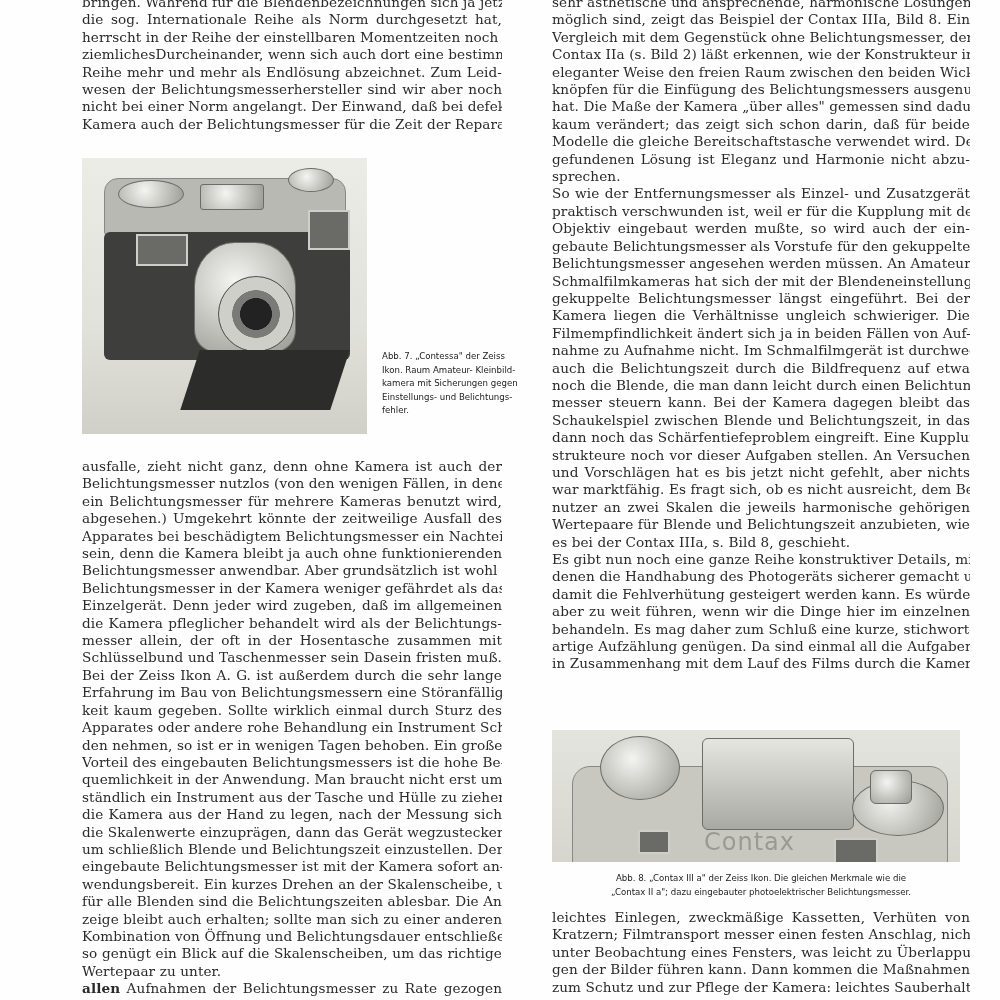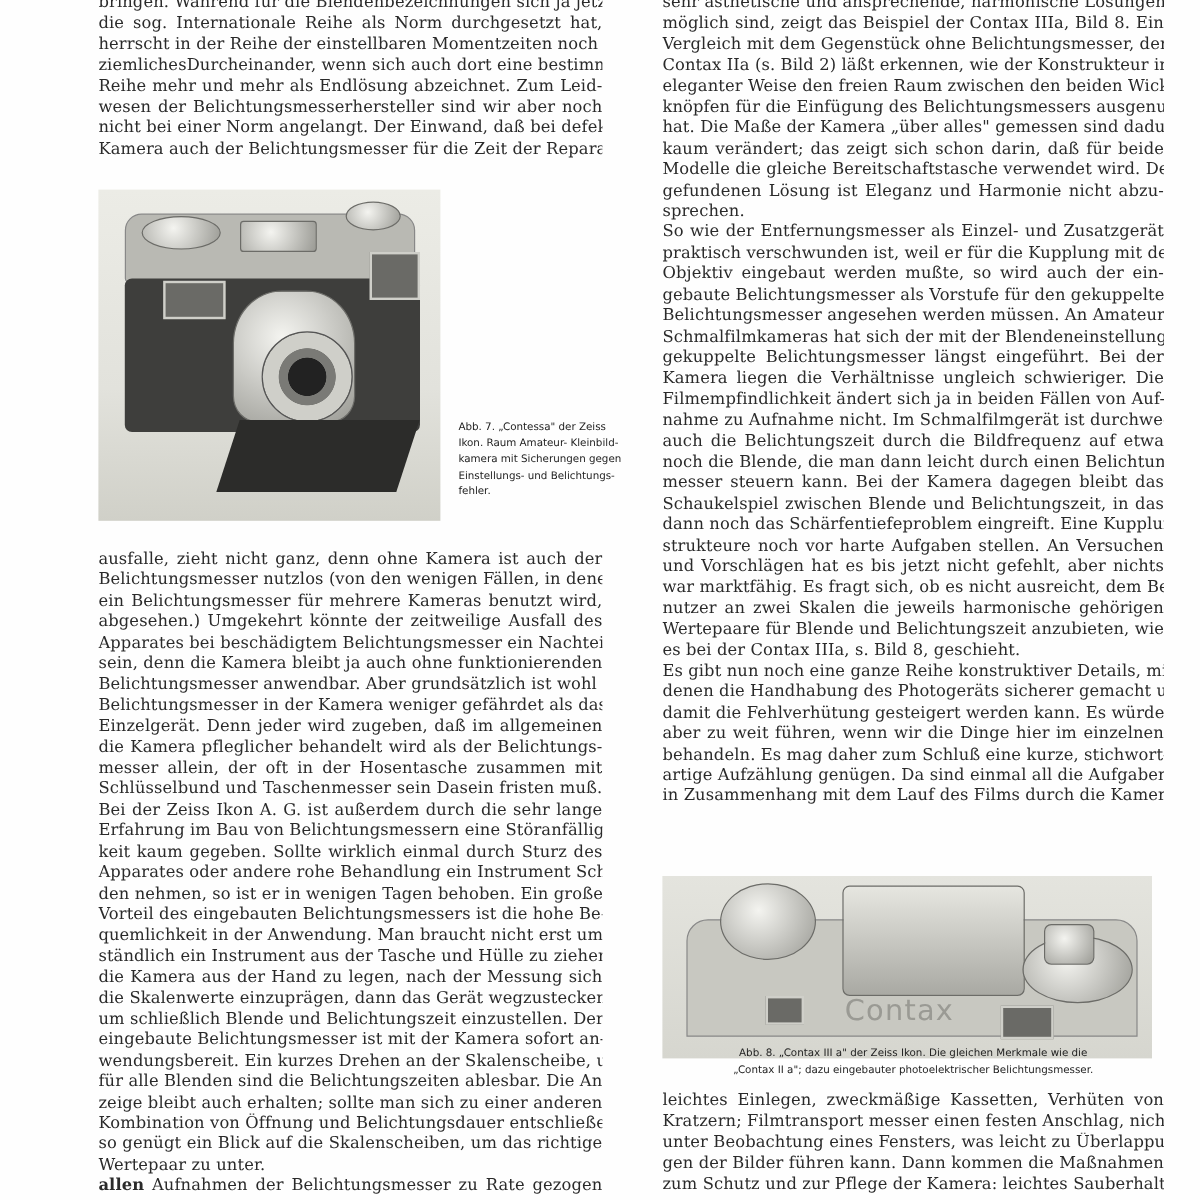--- a/index.html
+++ b/index.html
@@ -7,21 +7,21 @@
          font-family:"DejaVu Serif", serif; color:#2a2a2a; }
   .col { position:absolute; font-size:13.6px; line-height:17.4px; text-align:justify; letter-spacing:0.1px; }
   .line { display:block; text-align:justify; text-align-last:justify; white-space:nowrap; overflow:hidden; }
   .line.last { text-align-last:left; }
   #col-left-top { left:82px; top:-6px; width:420px; }
   #col-left-bottom { left:82px; top:458px; width:420px; }
   #col-right-top { left:552px; top:-6px; width:418px; }
   #col-right-bottom { left:552px; top:909px; width:418px; }
   .figure { position:absolute; background:#d8d8d2; overflow:hidden; }
   #fig7 { left:82px; top:158px; width:285px; height:276px; background:linear-gradient(180deg,#ecece6 0%, #e2e2dc 60%, #d0d0c8 100%); }
-  #fig8 { left:552px; top:730px; width:408px; height:152px; background:linear-gradient(180deg,#e4e4de 0%, #d6d6cf 100%); }
+  #fig8 { left:552px; top:730px; width:408px; height:132px; background:linear-gradient(180deg,#e4e4de 0%, #d6d6cf 100%); }
   .caption { position:absolute; font-family:"DejaVu Sans", sans-serif; font-size:8.6px; line-height:13.6px; color:#222; }
   #cap7 { left:382px; top:350px; width:140px; }
   #cap8 { left:552px; top:872px; width:418px; text-align:center; }
   .bold { font-weight:bold; }
   
   .cam-body { position:absolute; background:#3e3e3c; border-radius:6px; }
   .cam-top { position:absolute; background:#b9b9b3; border-radius:14px 14px 4px 4px; border:1px solid #888; }
   .chrome { position:absolute; background:radial-gradient(circle at 40% 35%, #f4f4f0, #9a9a94); border:1px solid #6c6c68; }
   .lens { position:absolute; border-radius:50%; background:radial-gradient(circle, #222 0 30%, #7a7a76 31% 45%, #cfcfc9 46% 70%, #8a8a84 71% 100%); border:1px solid #555; }
   .dark { position:absolute; background:#222; }
@@ -116,21 +116,21 @@
     <span class="line">Schmalfilmkameras hat sich der mit der Blendeneinstellung</span>
     <span class="line">gekuppelte Belichtungsmesser längst eingeführt. Bei der</span>
     <span class="line">Kamera liegen die Verhältnisse ungleich schwieriger. Die</span>
     <span class="line">Filmempfindlichkeit ändert sich ja in beiden Fällen von Auf-</span>
     <span class="line">nahme zu Aufnahme nicht. Im Schmalfilmgerät ist durchweg</span>
     <span class="line">auch die Belichtungszeit durch die Bildfrequenz auf etwa</span>
     <span class="line">noch die Blende, die man dann leicht durch einen Belichtungs-</span>
     <span class="line">messer steuern kann. Bei der Kamera dagegen bleibt das</span>
     <span class="line">Schaukelspiel zwischen Blende und Belichtungszeit, in das</span>
     <span class="line">dann noch das Schärfentiefeproblem eingreift. Eine Kupplung</span>
-    <span class="line">strukteure noch vor harte Aufgaben stellen. An Versuchen</span>
+    <span class="line">strukteure noch vor dieser Aufgaben stellen. An Versuchen</span>
     <span class="line">und Vorschlägen hat es bis jetzt nicht gefehlt, aber nichts</span>
     <span class="line">war marktfähig. Es fragt sich, ob es nicht ausreicht, dem Be-</span>
     <span class="line">nutzer an zwei Skalen die jeweils harmonische gehörigen</span>
     <span class="line">Wertepaare für Blende und Belichtungszeit anzubieten, wie</span>
     <span class="line last">es bei der Contax IIIa, s. Bild 8, geschieht.</span>
     <span class="line">Es gibt nun noch eine ganze Reihe konstruktiver Details, mit</span>
     <span class="line">denen die Handhabung des Photogeräts sicherer gemacht und</span>
     <span class="line">damit die Fehlverhütung gesteigert werden kann. Es würde</span>
     <span class="line">aber zu weit führen, wenn wir die Dinge hier im einzelnen</span>
     <span class="line">behandeln. Es mag daher zum Schluß eine kurze, stichwort-</span>

